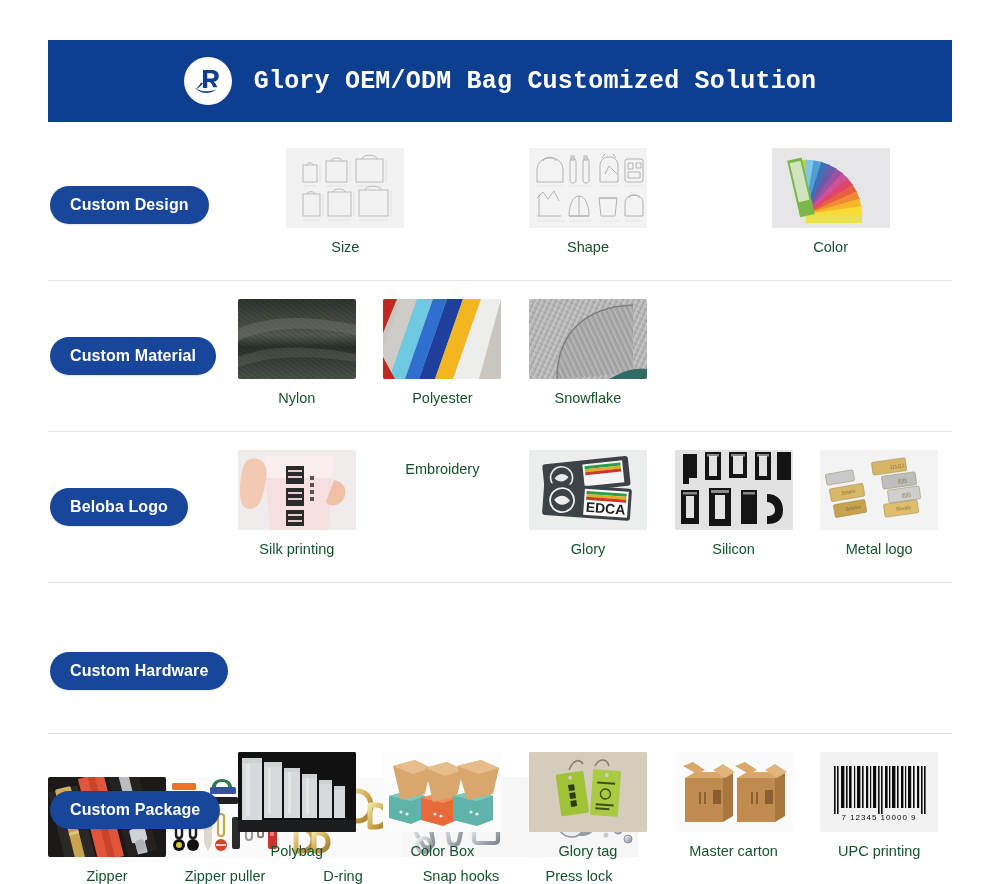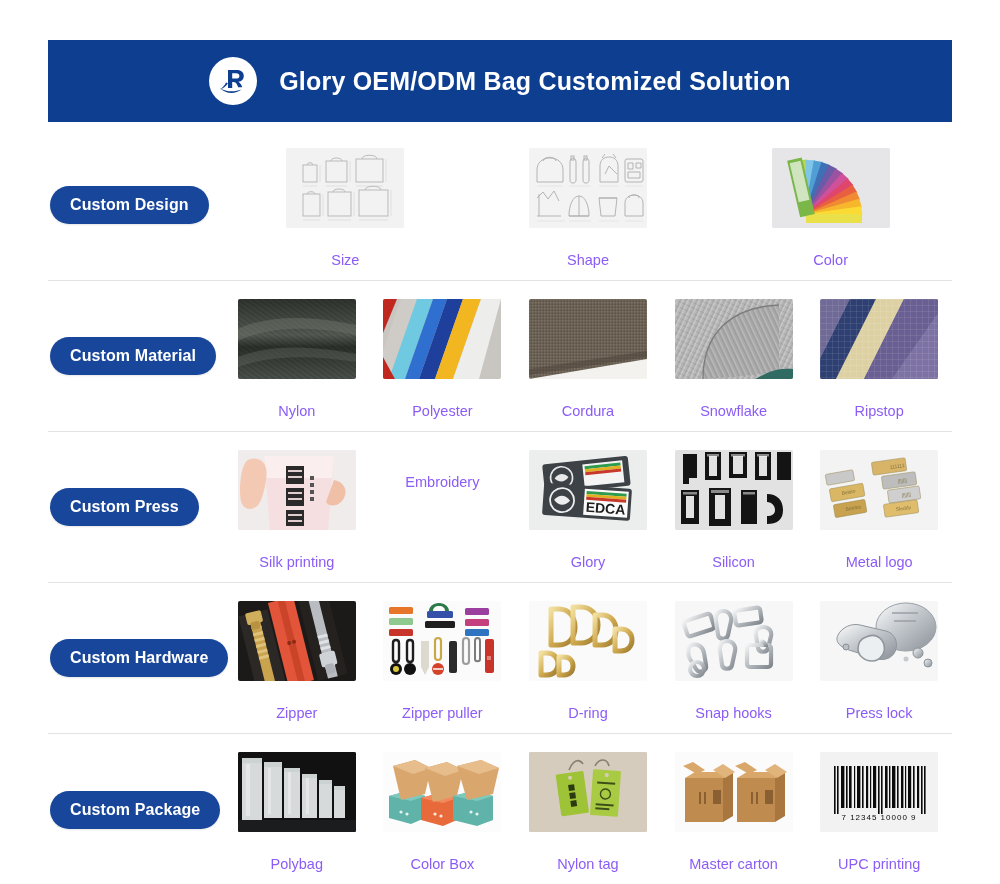--- a/index.html
+++ b/index.html
@@ -8,39 +8,39 @@
     font-family:"Liberation Sans","DejaVu Sans",sans-serif;
     -webkit-font-smoothing:antialiased;overflow:hidden;
   }
   .page{position:relative;width:1000px;height:884px;background:#fff;}
 
   
   .banner{
     position:absolute;left:48px;top:40px;width:904px;height:82px;
     background:#0d3e8f;display:flex;align-items:center;justify-content:center;
   }
-  .banner-inner{display:flex;align-items:center;gap:22px;}
+  .banner-inner{display:flex;align-items:center;gap:22px;font-family:Liberation Mono, monospace;}
   .logo-badge{
     width:48px;height:48px;border-radius:50%;background:#ffffff;
     display:flex;align-items:center;justify-content:center;flex:0 0 48px;
   }
   .logo-badge svg{display:block;}
   .banner-title{
     color:#ffffff;font-size:25px;font-weight:bold;letter-spacing:.2px;
     white-space:nowrap;
   }
 
   
   .rows{position:absolute;left:48px;top:130px;width:904px;}
   .row{position:relative;display:flex;align-items:flex-start;}
   .row + .row{border-top:1px solid #e3e3e3;}
   .row-r0{height:150px;}
   .row-r1{height:150px;}
   .row-r2{height:150px;}
-  .row-r3{height:150px;}
+  .row-r3{height:150px;flex-direction:column;}
   .row-r4{height:152px;}
 
   .pill-cell{
     width:176px;flex:0 0 176px;display:flex;align-items:center;
     height:100%;padding-left:2px;box-sizing:border-box;
   }
   .pill{
     background:#17469a;color:#fff;border-radius:999px;
     font-size:16px;font-weight:bold;letter-spacing:.1px;
     padding:11px 20px;white-space:nowrap;line-height:1;
@@ -54,21 +54,21 @@
   .items.cols3 .item{width:33.333%;}
   .items.cols5 .item{width:20%;}
   .item{
     display:flex;flex-direction:column;align-items:center;box-sizing:border-box;
   }
   .thumb{
     width:118px;height:80px;border-radius:2px;overflow:hidden;position:relative;
     background:#f1f1f1;
   }
   .caption{
-    margin-top:24px;font-size:14.5px;color:#8b5cf6;white-space:nowrap;
+    margin-top:11px;font-size:14.5px;color:#14532d;white-space:nowrap;
     font-weight:normal;
   }
 
   
   .art{position:absolute;inset:0;display:block;width:100%;height:100%;}
 
   .bg-lightgray{background:#f2f2f2;}
   .bg-gray{background:#e9e9ea;}
   .bg-white{background:#fafafa;}
   .bg-dark{background:#121212;}
@@ -237,37 +237,20 @@
                 <polygon points="52,80 80,0 98,0 70,80" fill="#f2b720"></polygon>
                 <polygon points="70,80 98,0 118,0 96,80" fill="#ededec"></polygon>
               </g>
               <polygon points="-4,0 14,0 0,34" fill="#c0281f"></polygon>
               <polygon points="0,80 12,80 0,58" fill="#c0281f"></polygon>
             </svg>
           </div>
           <div class="caption">Polyester</div>
         </div>
 
-        <div class="item">
-          <div class="thumb">
-            <svg class="art" viewBox="0 0 118 80" aria-hidden="true">
-              <defs>
-                <pattern id="cord" width="3" height="3" patternUnits="userSpaceOnUse">
-                  <rect width="3" height="3" fill="#6b6155"></rect>
-                  <rect width="1.5" height="1.5" fill="#7a6f61"></rect>
-                  <rect x="1.5" y="1.5" width="1.5" height="1.5" fill="#5d5449"></rect>
-                </pattern>
-              </defs>
-              <rect width="118" height="80" fill="#f4f2ef"></rect>
-              <path d="M0 0h118v60L0 80z" fill="url(#cord)"></path>
-              <path d="M0 70L118 52v6L0 76z" fill="#4e463c" opacity=".55"></path>
-            </svg>
-          </div>
-          <div class="caption">Cordura</div>
-        </div>
 
         <div class="item">
           <div class="thumb">
             <svg class="art" viewBox="0 0 118 80" aria-hidden="true">
               <defs>
                 <pattern id="snow" width="5" height="5" patternUnits="userSpaceOnUse" patternTransform="rotate(25)">
                   <rect width="5" height="5" fill="#b9b9b9"></rect>
                   <path d="M0 0v5M0 0h5" stroke="#8e8e8e" stroke-width=".8"></path>
                   <path d="M2.5 0v5" stroke="#d6d6d6" stroke-width=".6"></path>
                 </pattern>
@@ -279,46 +262,27 @@
               </defs>
               <rect width="118" height="80" fill="url(#snow)"></rect>
               <path d="M28 80C28 34 56 8 104 6v66c-20 4-40 6-76 8z" fill="url(#snow2)"></path>
               <path d="M28 80C28 34 56 8 104 6" fill="none" stroke="#7d7d7d" stroke-width="1.4"></path>
               <path d="M92 74c8-4 18-5 26-4v10H80z" fill="#2f6b63"></path>
             </svg>
           </div>
           <div class="caption">Snowflake</div>
         </div>
 
-        <div class="item">
-          <div class="thumb">
-            <svg class="art" viewBox="0 0 118 80" aria-hidden="true">
-              <defs>
-                <pattern id="rip" width="6" height="6" patternUnits="userSpaceOnUse">
-                  <rect width="6" height="6" fill="none"></rect>
-                  <path d="M0 0h6M0 0v6" stroke="#ffffff" stroke-opacity=".16" stroke-width="1"></path>
-                </pattern>
-              </defs>
-              <rect width="118" height="80" fill="#6f6a96"></rect>
-              <polygon points="-10,80 30,0 56,0 16,80" fill="#2e3f72"></polygon>
-              <polygon points="16,80 56,0 84,0 44,80" fill="#ddd1a4"></polygon>
-              <polygon points="44,80 84,0 118,0 118,14 72,80" fill="#6a5f93"></polygon>
-              <polygon points="72,80 118,14 118,80" fill="#7d72a3"></polygon>
-              <rect width="118" height="80" fill="url(#rip)"></rect>
-            </svg>
-          </div>
-          <div class="caption">Ripstop</div>
-        </div>
 
       </div>
     </div>
 
     <div class="row row-r2">
       <div class="pill-cell">
-        <div class="pill">Custom Press</div>
+        <div class="pill">Beloba Logo</div>
       </div>
       <div class="items cols5">
 
         <div class="item">
           <div class="thumb">
             <svg class="art" viewBox="0 0 118 80" aria-hidden="true">
               <rect width="118" height="80" fill="#efeceb"></rect>
               <path d="M26 6h70l-6 74H32z" fill="#f6dfe0"></path>
               <path d="M26 6h70l-2 22H28z" fill="#fbeeef"></path>
               <path d="M10 10c8-4 16 0 18 8s-2 26-6 34-14 10-18 2 -2-40 6-44z" fill="#f3c9b4"></path>
@@ -691,21 +655,21 @@
                 <circle cx="76" cy="23" r="2" fill="#d6ccbd"></circle>
                 <g fill="#2b3a10" opacity=".85">
                   <rect x="67" y="30" width="18" height="2"></rect>
                   <circle cx="76" cy="42" r="5" fill="none" stroke="#2b3a10" stroke-width="1.4"></circle>
                   <rect x="67" y="52" width="18" height="2"></rect>
                     <rect x="67" y="56" width="14" height="2"></rect>
                 </g>
               </g>
             </svg>
           </div>
-          <div class="caption">Nylon tag</div>
+          <div class="caption">Glory tag</div>
         </div>
 
         <div class="item">
           <div class="thumb bg-white">
             <svg class="art" viewBox="0 0 118 80" aria-hidden="true">
               <rect width="118" height="80" fill="#fbfbfb"></rect>
               <g>
                 <path d="M10 26h38v44H10z" fill="#c08b4f"></path>
                 <path d="M10 26l10-6h38l-10 6z" fill="#d9a76a"></path>
                 <path d="M48 26l10-6v44l-10 6z" fill="#a9763f"></path>

